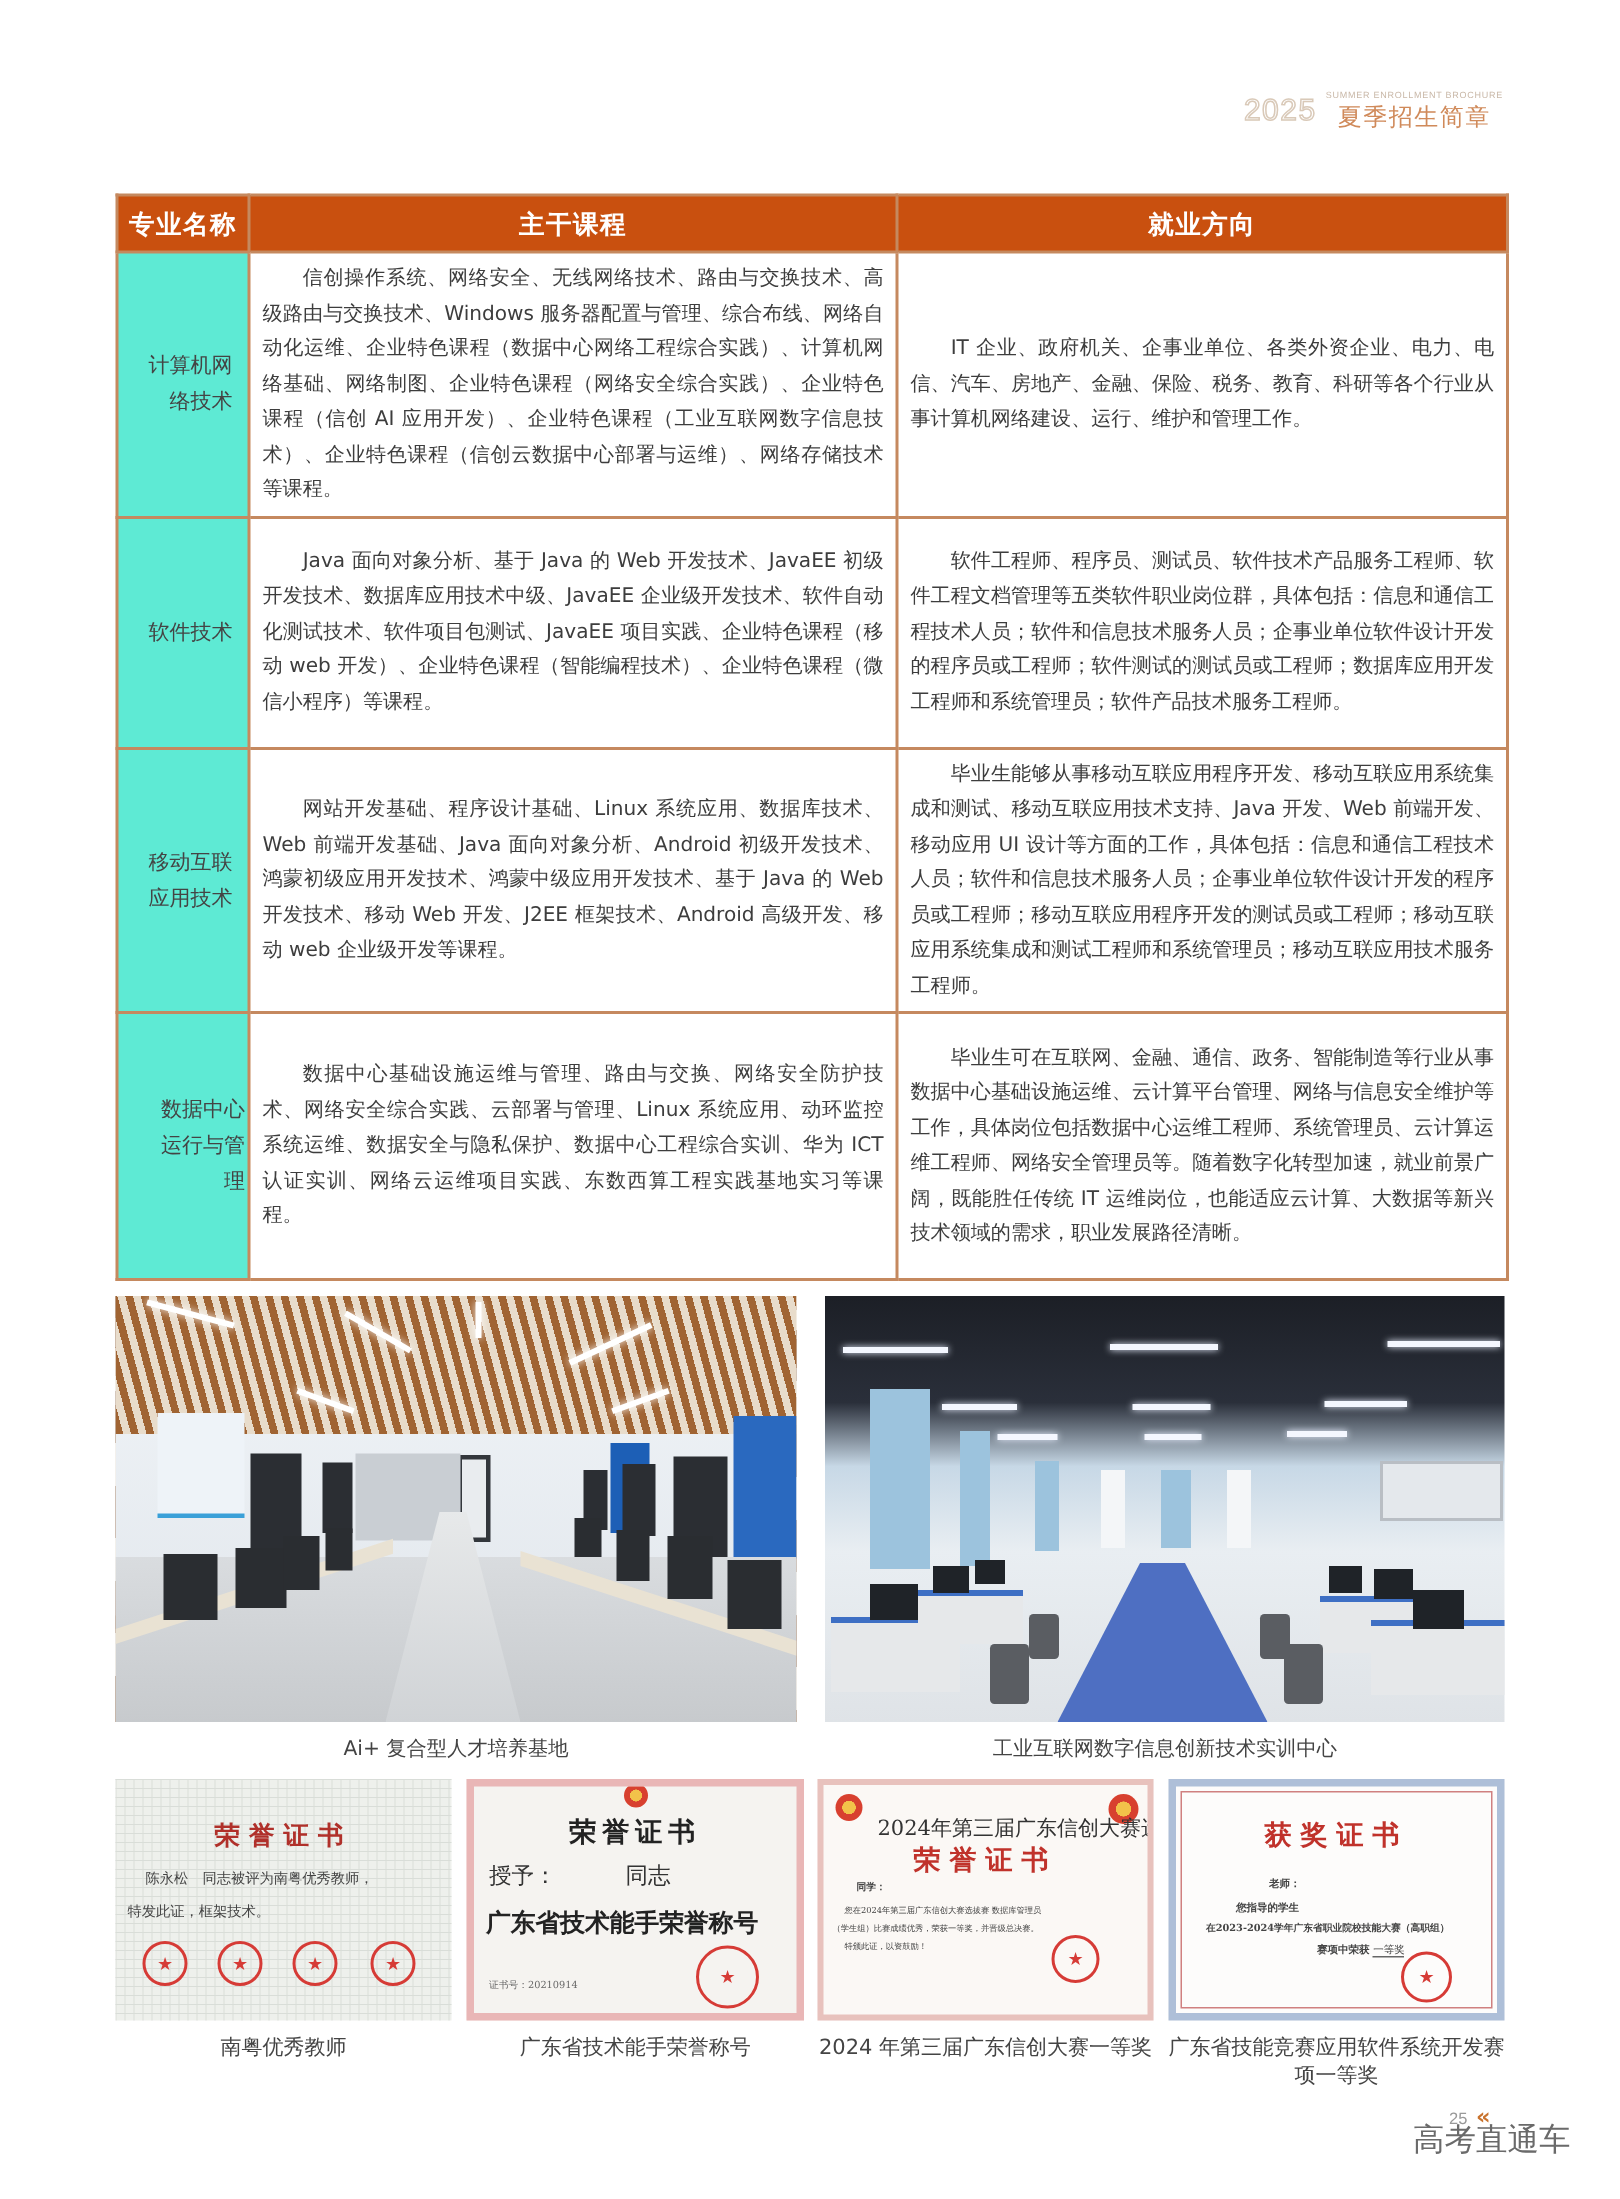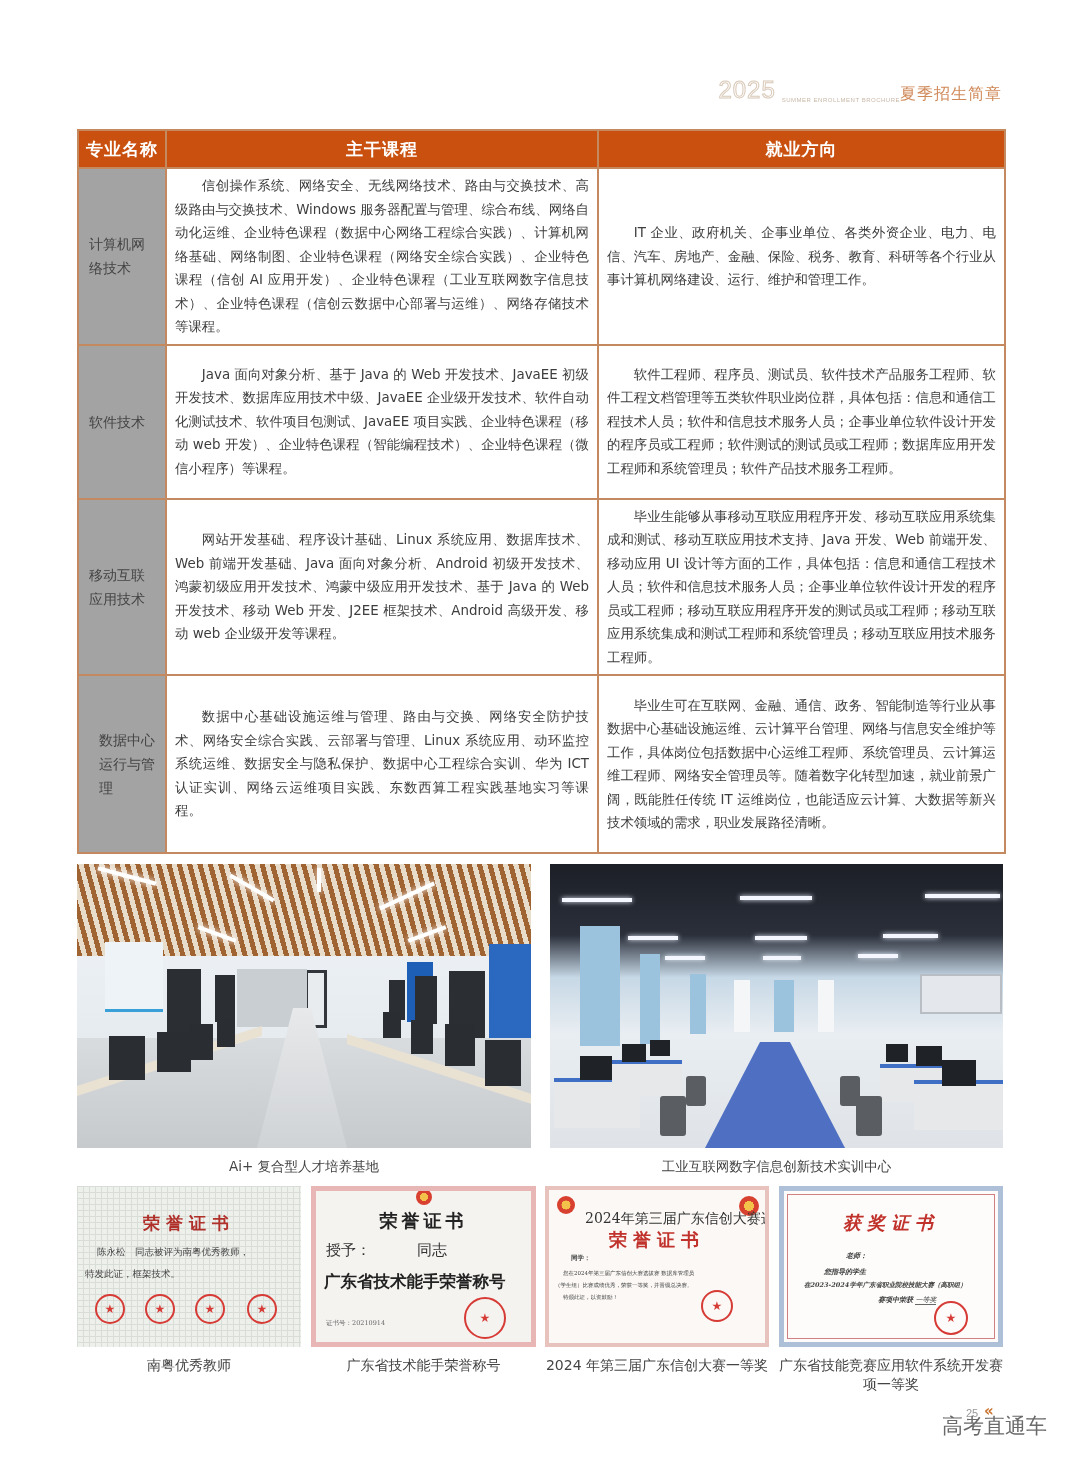--- a/index.html
+++ b/index.html
@@ -1,31 +1,31 @@
 <!DOCTYPE html>
 <html><head>
   <meta charset="utf-8">
   <style>
     * { box-sizing: border-box; margin: 0; padding: 0; }
     html, body { width: 1080px; height: 1466px; background: #ffffff; overflow: hidden; }
     body { font-family: "DejaVu Sans", "Liberation Sans", sans-serif; color: #3a3a3a; position: relative; }
 
     
     .brand { position: absolute; top: 60px; right: 78px; display: flex; align-items: flex-end; gap: 6px; }
-    .brand-year { font-family: "Liberation Sans", sans-serif; font-size: 24px; font-weight: 300; color: transparent;
+    .brand-year { font-family: "Liberation Sans", sans-serif; font-size: 20px; font-weight: 300; color: transparent;
       -webkit-text-stroke: 1px #d9c9b8; letter-spacing: 1px; line-height: 28px; }
-    .brand-right { display: flex; flex-direction: row; align-items: flex-end; margin-top: 24px; }
+    .brand-right { display: flex; flex-direction: column; align-items: center; }
     .brand-sub { font-size: 6px; color: #c9b8a8; letter-spacing: 0.5px; line-height: 8px; font-family: "Liberation Sans", sans-serif; }
     .brand-title { font-size: 16px; color: #d08a5a; letter-spacing: 1px; line-height: 20px; }
 
     
     .course-table { position: absolute; left: 77px; top: 129px; width: 927px; border-collapse: collapse; table-layout: fixed; padding-left: 36px; }
     .course-table th, .course-table td { border: 2px solid #c5895f; }
     .course-table thead th { background: #c9500f; color: #ffffff; font-size: 17px; font-weight: bold; height: 38px; letter-spacing: 1px; }
-    .course-table td.major { background: #a3a3a3; text-align: left; font-size: 14px; line-height: 24px; color: #444; padding: 0 10px; }
+    .course-table td.major { background: #5eead4; text-align: right; font-size: 14px; line-height: 24px; color: #444; padding: 0 10px; }
     .course-table td.text { font-size: 13.4px; line-height: 23.5px; color: #3d3d3d; padding: 5px 8px 5px 8px; text-align: justify; vertical-align: middle; }
     .course-table td.text p { text-indent: 2em; }
     .col-major { width: 88px; }
     .col-course { width: 432px; }
     .col-job { width: 407px; }
 
     
     .photo { position: absolute; overflow: hidden; }
     .photo-1 { left: 77px; top: 864px; width: 454px; height: 284px;
       background:
@@ -58,21 +58,21 @@
 
     .caption { position: absolute; font-size: 13.5px; color: #444; text-align: center; line-height: 20px; }
 
     
     .cert { position: absolute; overflow: hidden; }
     .cert-1 { left: 77px; top: 1186px; width: 224px; height: 161px; background: #eef0ec;
       background-image: linear-gradient(#d9ddd8 1px, transparent 1px), linear-gradient(90deg, #d9ddd8 1px, transparent 1px);
       background-size: 6px 6px; }
     .cert-2 { left: 311px; top: 1186px; width: 225px; height: 161px; background: #f5f3f0; border: 5px solid #e9b6b6; }
     .cert-3 { left: 545px; top: 1186px; width: 224px; height: 161px; background: #fbf8f5; border: 4px solid #e8c2bd; }
-    .cert-4 { left: 779px; top: 1186px; width: 224px; height: 161px; background: #fdfcfb; border: 5px solid #aebfd8; outline: 1px solid #d08080; outline-offset: -9px; font-style: italic; }
+    .cert-4 { left: 779px; top: 1186px; width: 224px; height: 161px; background: #fdfcfb; border: 5px solid #aebfd8; outline: 1px solid #d08080; outline-offset: -9px; }
 
     .cert-title { position: absolute; left: 0; width: 100%; text-align: center; font-family: "DejaVu Serif", "Liberation Serif", serif; font-weight: bold; }
     .cert-line { position: absolute; font-family: "DejaVu Serif", "Liberation Serif", serif; color: #444; white-space: nowrap; }
     .seal { position: absolute; border: 2px solid #d63b36; border-radius: 50%; color: #d63b36; display: flex; align-items: center; justify-content: center; font-size: 12px; }
     .seal-emblem { position: absolute; border-radius: 50%; background: radial-gradient(circle, #f2c24a 0 35%, #d8402f 36% 100%); }
 
     .cert-caption { position: absolute; font-size: 14px; color: #444; text-align: center; line-height: 19px; }
 
     
     .page-num { position: absolute; left: 966px; top: 1407px; font-size: 11px; color: #999; font-family: "Liberation Sans", sans-serif; }

